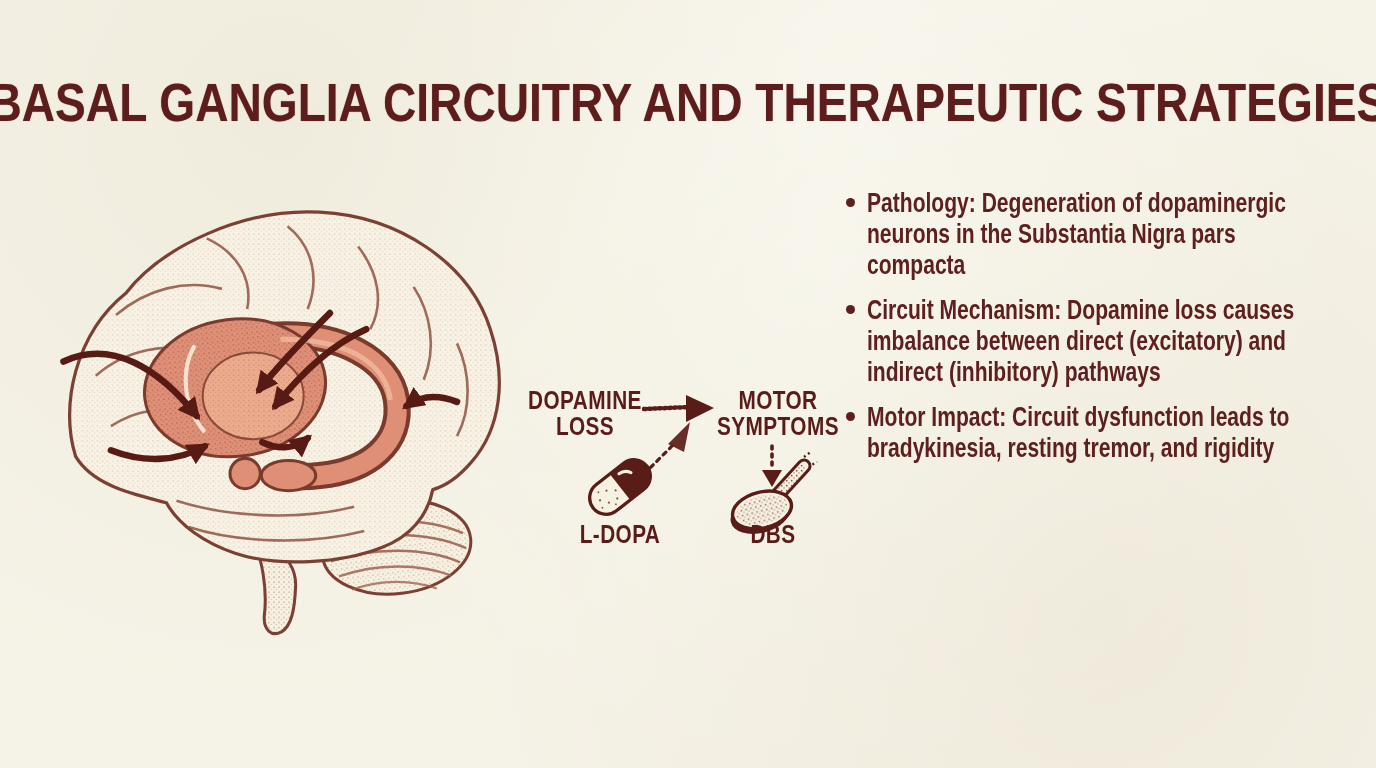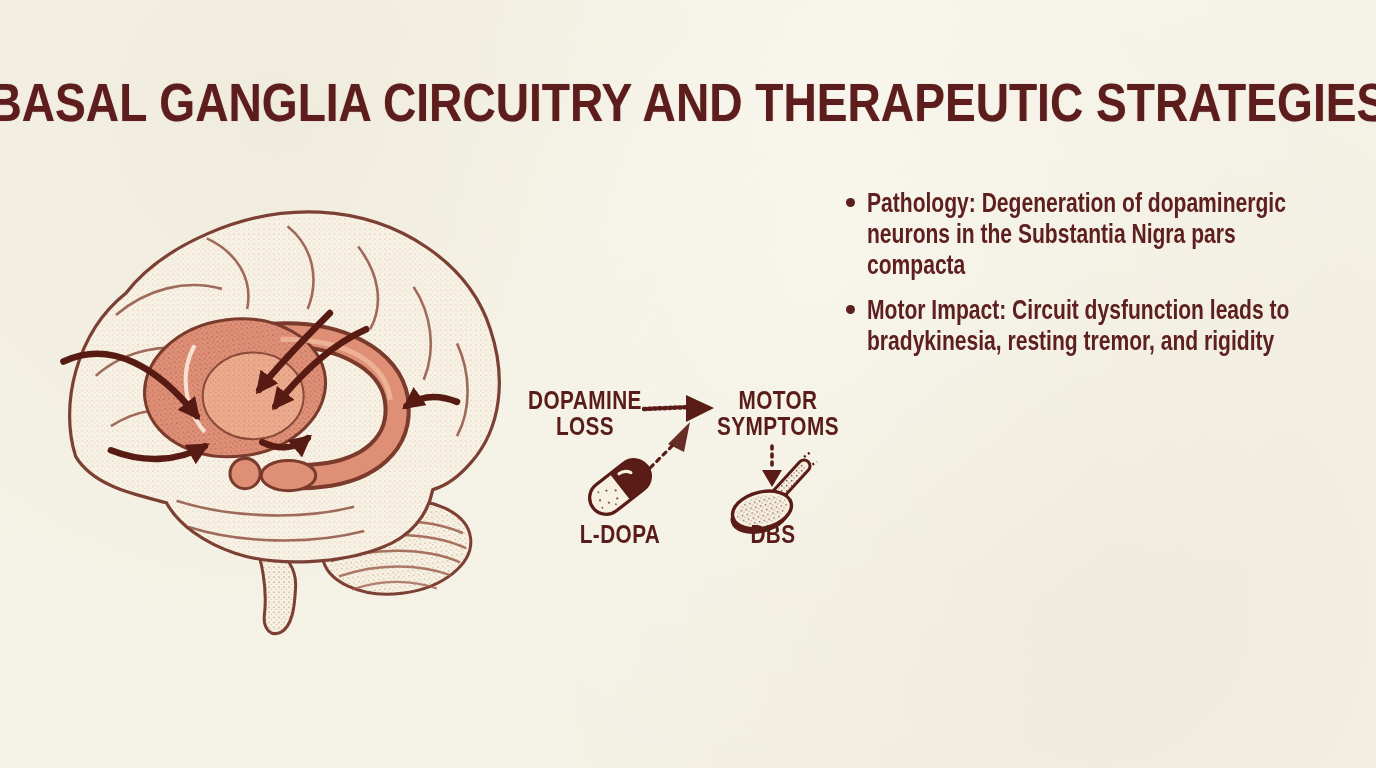--- a/index.html
+++ b/index.html
@@ -223,20 +223,26 @@
   <div id="drug-label" class="flow-label">L-DOPA</div>
   <div id="device-label" class="flow-label">DBS</div>
 
   <div class="bullets">
     <div class="bullet">
       <span class="dot"></span>
       <span class="bullet-text">Pathology: Degeneration of dopaminergic
 neurons in the Substantia Nigra pars
 compacta</span>
     </div>
+    <div class="bullet">
+      <span class="dot"></span>
+      <span class="bullet-text">Circuit Mechanism: Dopamine loss causes
+imbalance between direct (excitatory) and
+indirect (inhibitory) pathways</span>
+    </div>
     <div class="bullet group-gap">
       <span class="dot"></span>
       <span class="bullet-text">Motor Impact: Circuit dysfunction leads to
 bradykinesia, resting tremor, and rigidity</span>
     </div>
   </div>
 
 </div>
 
 </body></html>

